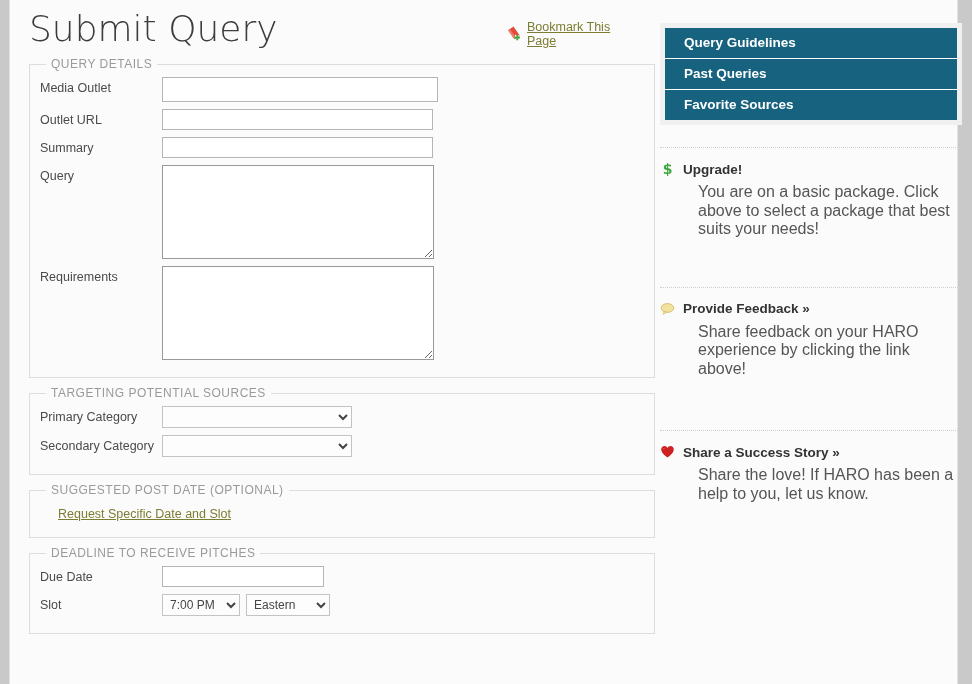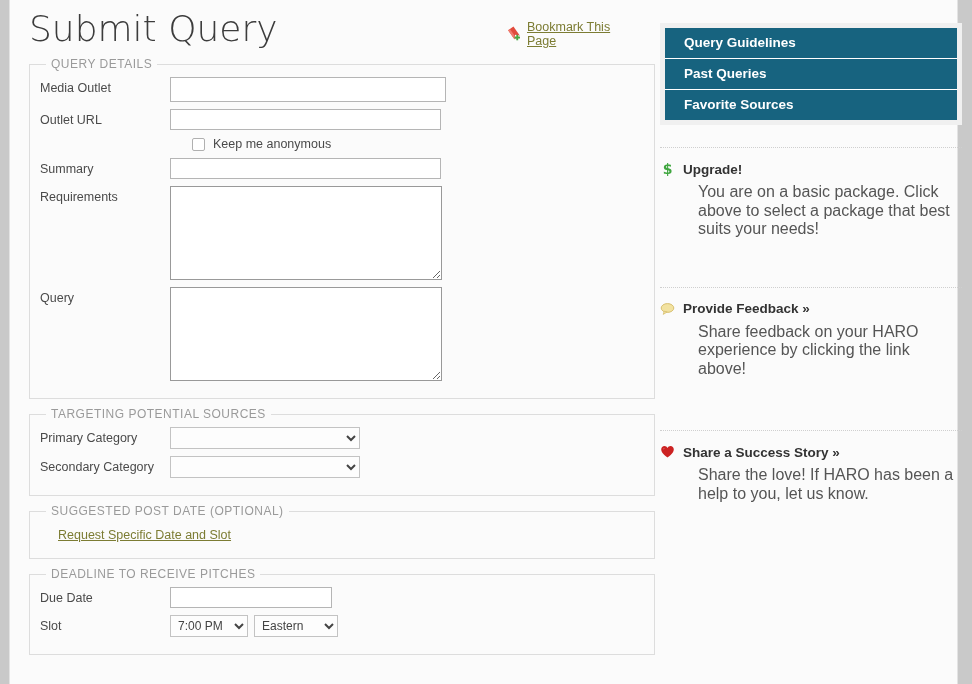--- a/index.html
+++ b/index.html
@@ -71,21 +71,20 @@
     font-size: 12px;
     color: #9a9a9a;
     letter-spacing: 0.5px;
     padding: 0 5px;
     margin-left: 6px;
   }
   .row {
     display: flex;
     align-items: flex-start;
     margin-bottom: 7px;
-    gap: 8px;
   }
   .row .lbl {
     width: 122px;
     flex: 0 0 122px;
     font-size: 12.5px;
     color: #4a4a4a;
     padding-top: 4px;
     line-height: 15px;
   }
   .inp {
@@ -233,37 +232,33 @@
         <div class="row">
           <div class="lbl">Media Outlet</div>
           <input class="inp tall" type="text" value="" style="">
         </div>
 
         <div class="row">
           <div class="lbl">Outlet URL</div>
           <input class="inp" type="text" value="" style="">
         </div>
 
-        <div class="chk-row">
-          <span class="chk"></span>
-          <span class="chk-lbl">Keep me anonymous</span>
-        </div>
 
         <div class="row">
           <div class="lbl">Summary</div>
           <input class="inp summary" type="text" value="" style="">
         </div>
 
         <div class="row">
+          <div class="lbl">Query</div>
+          <textarea class="ta" style=""></textarea>
+        </div>
+
+        <div class="row">
           <div class="lbl">Requirements</div>
-          <textarea class="ta" style=""></textarea>
-        </div>
-
-        <div class="row">
-          <div class="lbl">Query</div>
           <textarea class="ta" style=""></textarea>
         </div>
       </fieldset>
 
       <fieldset class="fs">
         <legend>TARGETING POTENTIAL SOURCES</legend>
 
         <div class="row">
           <div class="lbl">Primary Category</div>
           <select class="sel">

